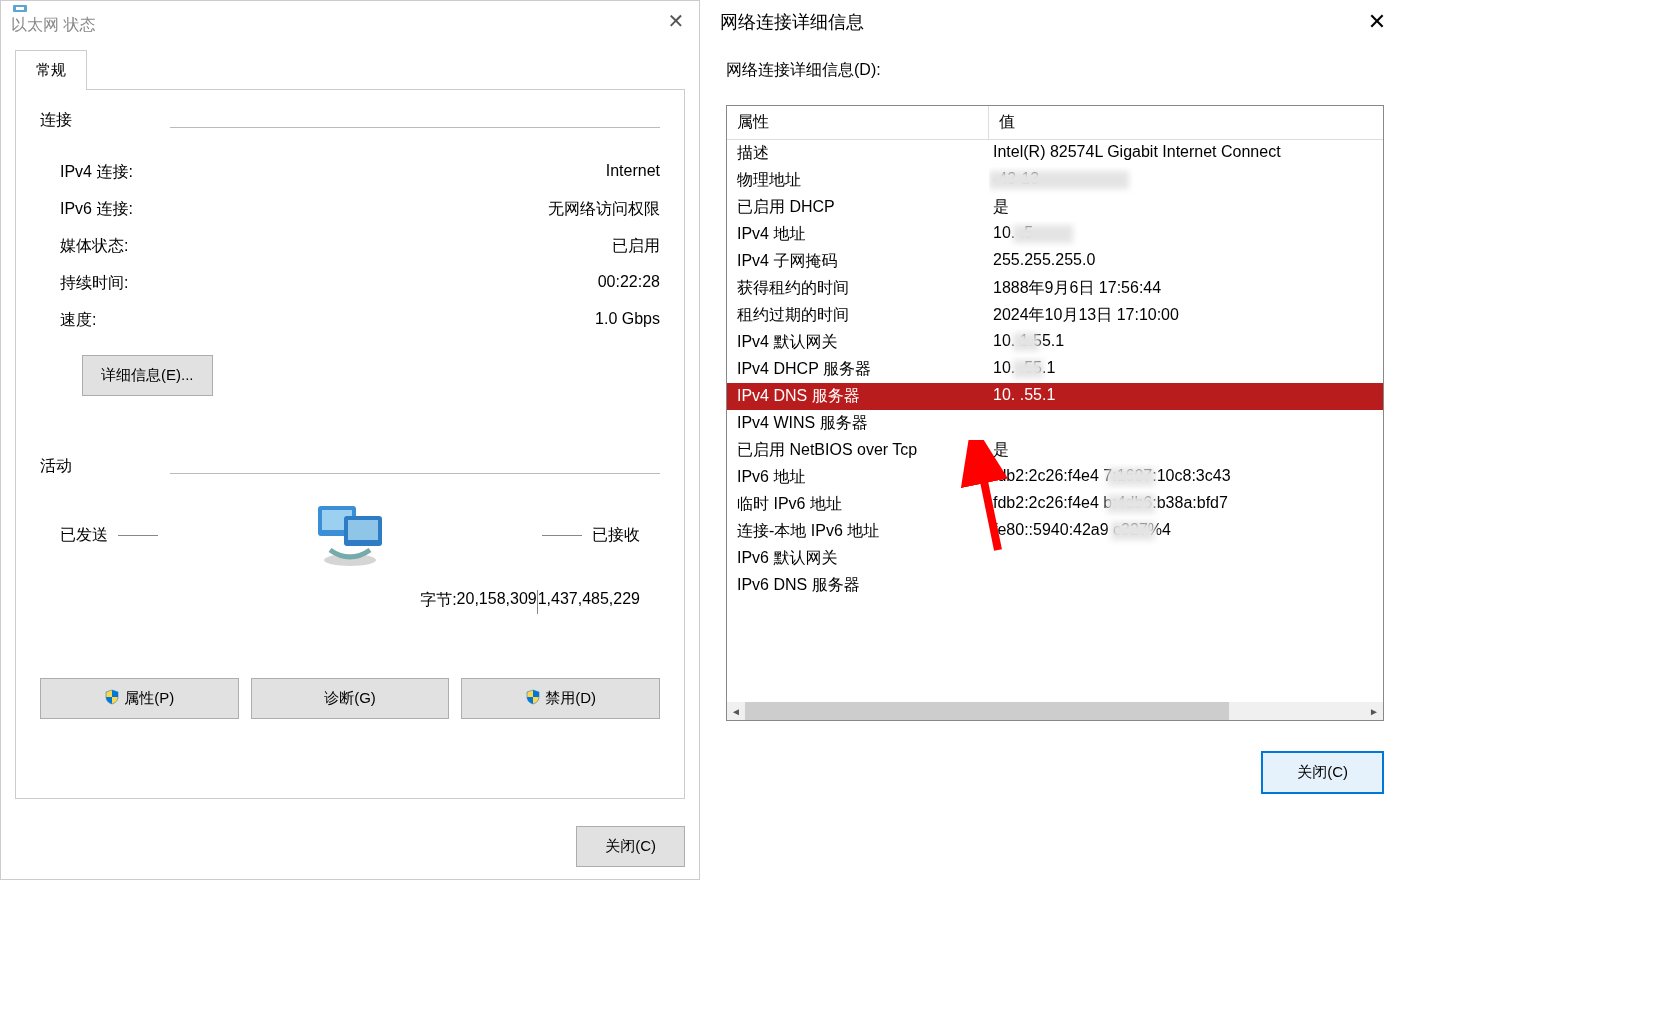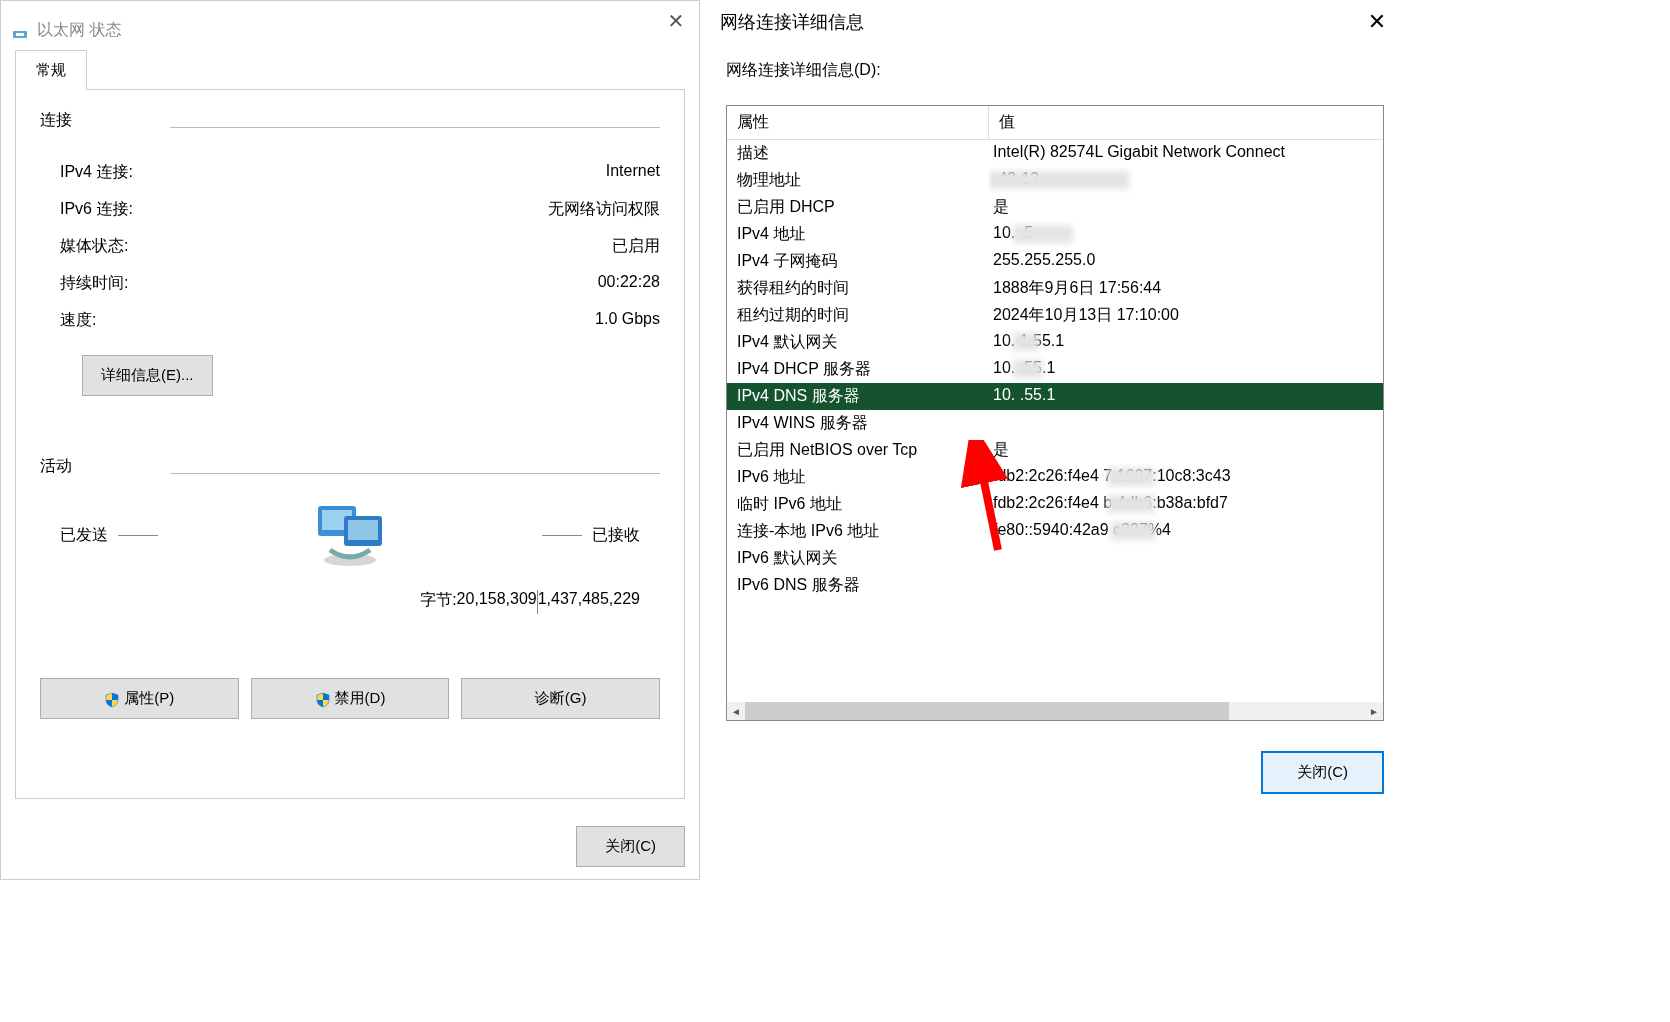--- a/index.html
+++ b/index.html
@@ -20,23 +20,24 @@
       top: 0;
       width: 700px;
       height: 880px;
       background: #fff;
       border: 1px solid #ccc;
     }
     
     .titlebar {
       height: 40px;
       display: flex;
-      align-items: flex-end;
+      align-items: flex-start;
       padding: 0 10px;
       position: relative;
+      flex-direction: column;
     }
     
     .titlebar-icon {
       width: 18px;
       height: 14px;
       margin-right: 8px;
       display: inline-block;
     }
     
     .title-text {
@@ -156,21 +157,21 @@
     
     .bottom-buttons {
       display: flex;
       gap: 12px;
       margin-top: 64px;
     }
     
     .bottom-buttons .btn {
       flex: 1;
       display:flex;
-      align-items:flex-end;
+      align-items:flex-start;
       justify-content:center;
       gap:4px;
       padding: 10px 4px;
     }
     
     .shield-icon {
       width: 16px;
       height: 16px;
     }
     
@@ -250,21 +251,21 @@
     
     .table-body {
     }
     
     .tr {
       display: flex;
       font-size: 16px;
     }
     
     .tr.selected {
-      background: #14532d;
+      background: #b91c1c;
       color: #fff;
       justify-content: space-between;
     }
     
     .td-prop {
       width: 262px;
       padding: 3px 10px;
       white-space: nowrap;
     }
     
@@ -424,31 +425,31 @@
       <button class="btn">
         <span class="shield-icon">
           <svg viewBox="0 0 16 16">
               <path d="M8 1 L14 3 L14 8 Q14 13 8 15 Q2 13 2 8 L2 3 Z" fill="#ffd54a" stroke="#0066cc" stroke-width="0.5"></path>
               <path d="M8 1 L14 3 L14 8 L8 8 Z" fill="#0078d7"></path>
               <path d="M8 8 L8 15 Q2 13 2 8 Z" fill="#0078d7"></path>
             </svg>
         </span>
         <span>属性(P)</span>
       </button>
+      <button class="btn">诊断(G)</button>
       <button class="btn">
         <span class="shield-icon">
           <svg viewBox="0 0 16 16">
               <path d="M8 1 L14 3 L14 8 Q14 13 8 15 Q2 13 2 8 L2 3 Z" fill="#ffd54a" stroke="#0066cc" stroke-width="0.5"></path>
               <path d="M8 1 L14 3 L14 8 L8 8 Z" fill="#0078d7"></path>
               <path d="M8 8 L8 15 Q2 13 2 8 Z" fill="#0078d7"></path>
             </svg>
         </span>
         <span>禁用(D)</span>
       </button>
-      <button class="btn">诊断(G)</button>
     </div>
   </div>
 
   <div class="close-btn-area">
     <button class="btn" style="padding:10px 28px">关闭(C)</button>
   </div>
 </div>
 
 <div class="details-dialog">
   <div class="details-titlebar">
@@ -460,21 +461,21 @@
     <div class="details-label">网络连接详细信息(D):</div>
 
     <div class="details-table">
       <div class="table-header">
         <div class="th-prop">属性</div>
         <div class="th-val">值</div>
       </div>
       <div class="table-body" id="table-body">
           <div class="tr">
             <div class="td-prop">描述</div>
-            <div class="td-val">Intel(R) 82574L Gigabit Network Connect</div>
+            <div class="td-val">Intel(R) 82574L Gigabit Internet Connect</div>
           </div>
           <div class="tr">
             <div class="td-prop">物理地址</div>
             <div class="td-val">            -43-13<div class="blur-overlay" style="left: 0px; width: 140px; top: 4px;"></div></div>
           </div>
           <div class="tr">
             <div class="td-prop">已启用 DHCP</div>
             <div class="td-val">是</div>
           </div>
           <div class="tr">

